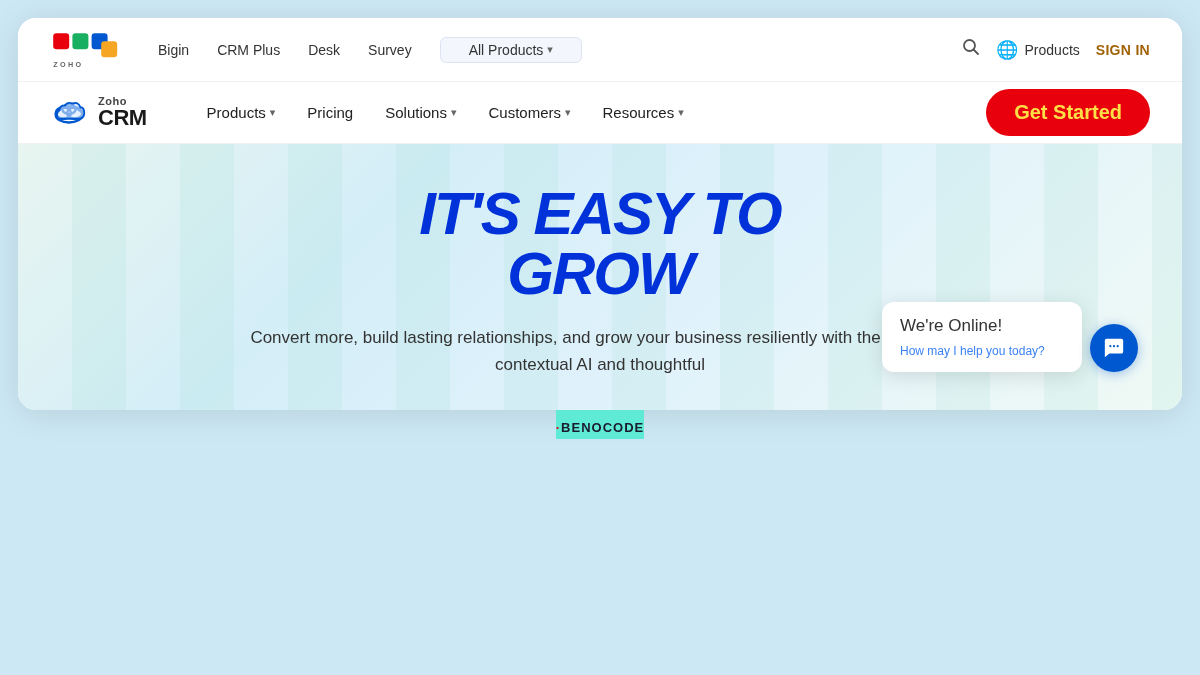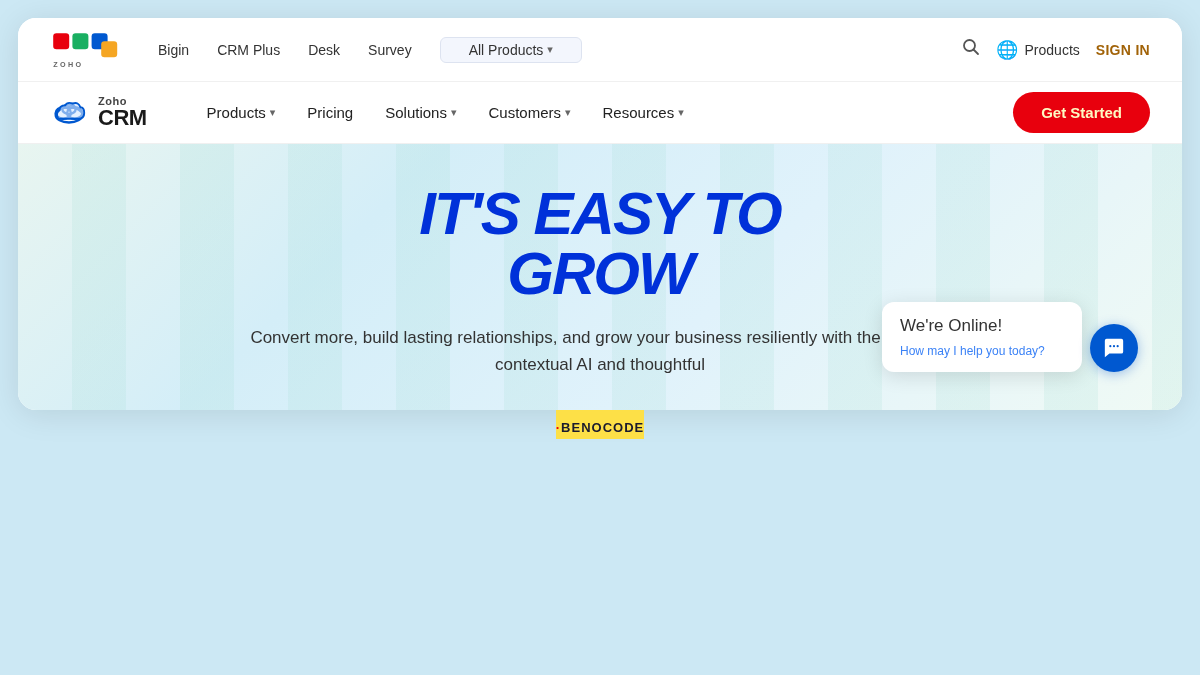--- a/index.html
+++ b/index.html
@@ -151,22 +151,22 @@
       display: flex;
       align-items: center;
       gap: 4px;
     }
     .chevron-down {
       font-size: 11px;
       color: #666;
     }
     .get-started-btn {
       background: #e8000d;
-      color: #fef9c3;
-      font-size: 15px;
+      color: #fde047;
+      font-size: 20px;
       font-weight: 700;
       border: none;
       border-radius: 28px;
       padding: 12px 28px;
       cursor: pointer;
       white-space: nowrap;
     }
 
     
     .hero {
@@ -258,21 +258,21 @@
       z-index: 10;
     }
     .chat-icon-btn svg {
       width: 22px;
       height: 22px;
       fill: #fff;
     }
 
     
     .footer-bar {
-      background: #fde047;
+      background: #5eead4;
       text-align: center;
       padding: 10px 0 4px 0;
       font-size: 13px;
       font-weight: 700;
       color: #1a1a2e;
       letter-spacing: 1px;
     }
     .footer-dot {
       color: #e8000d;
     }

